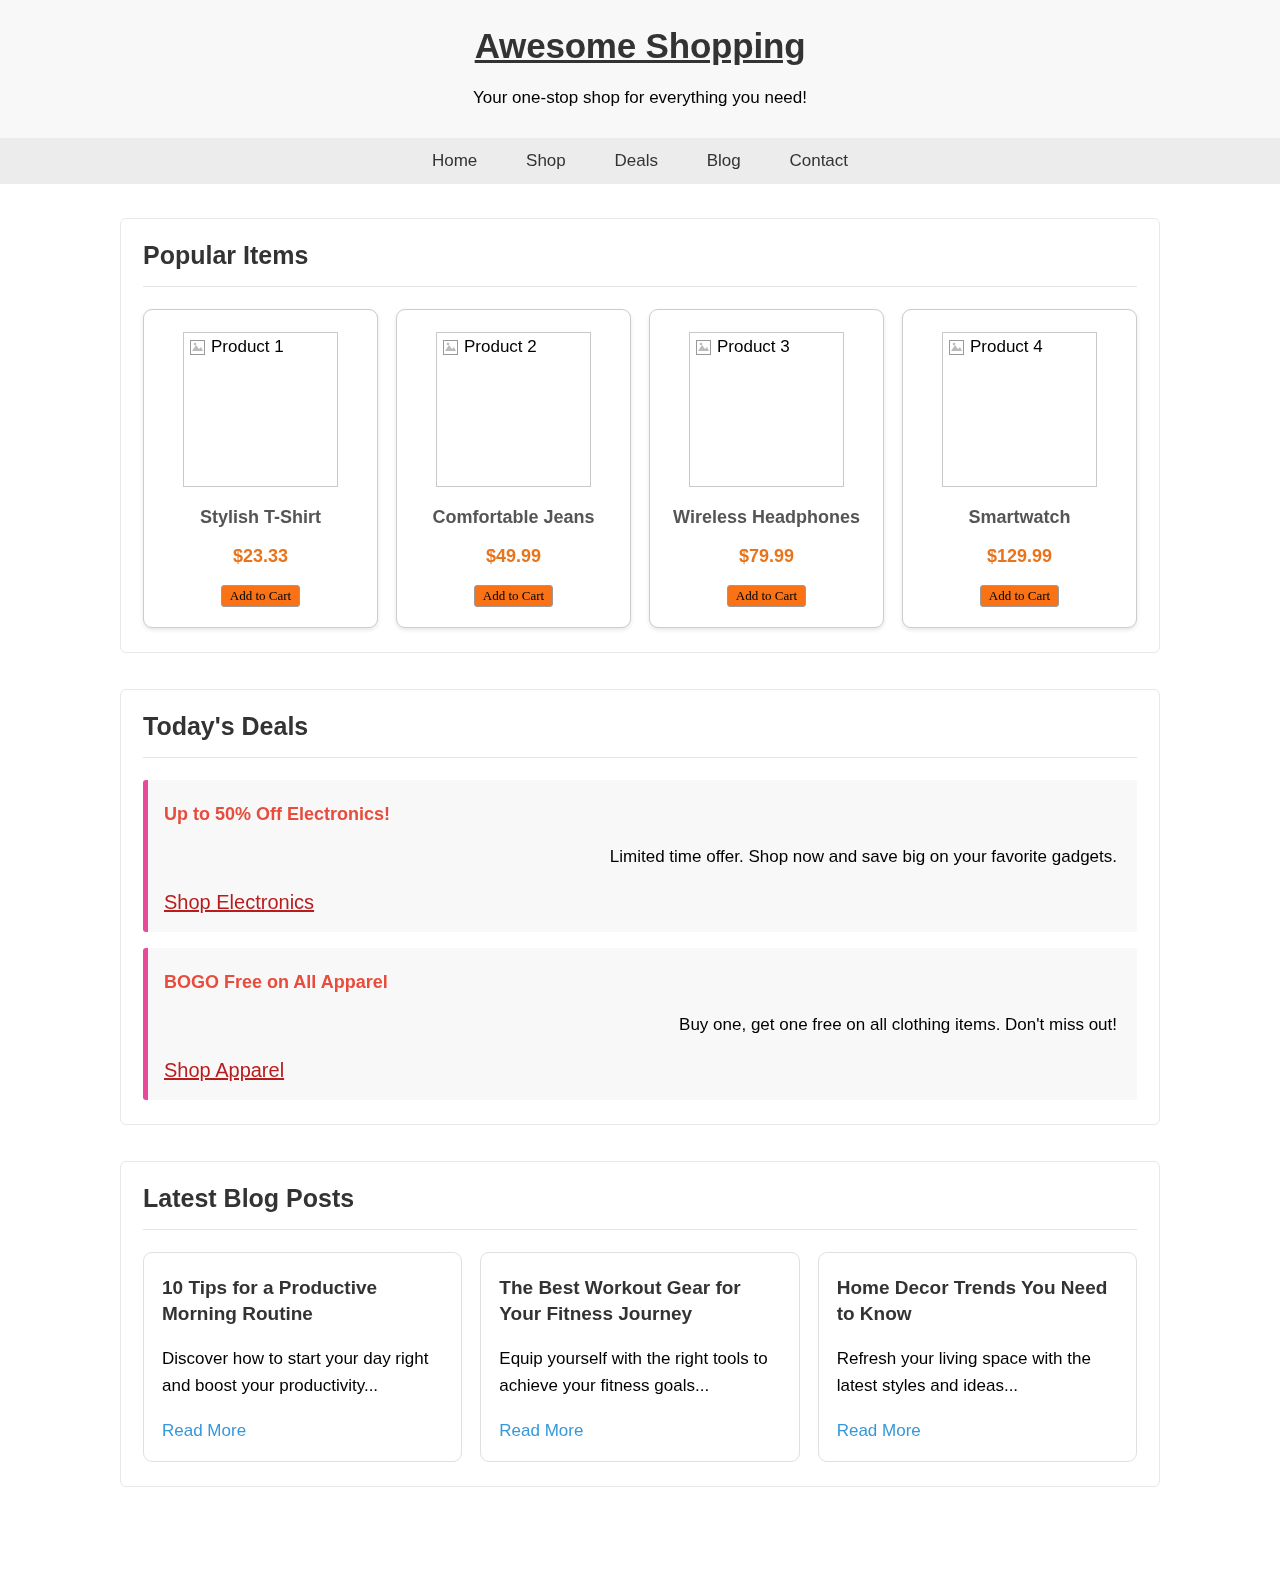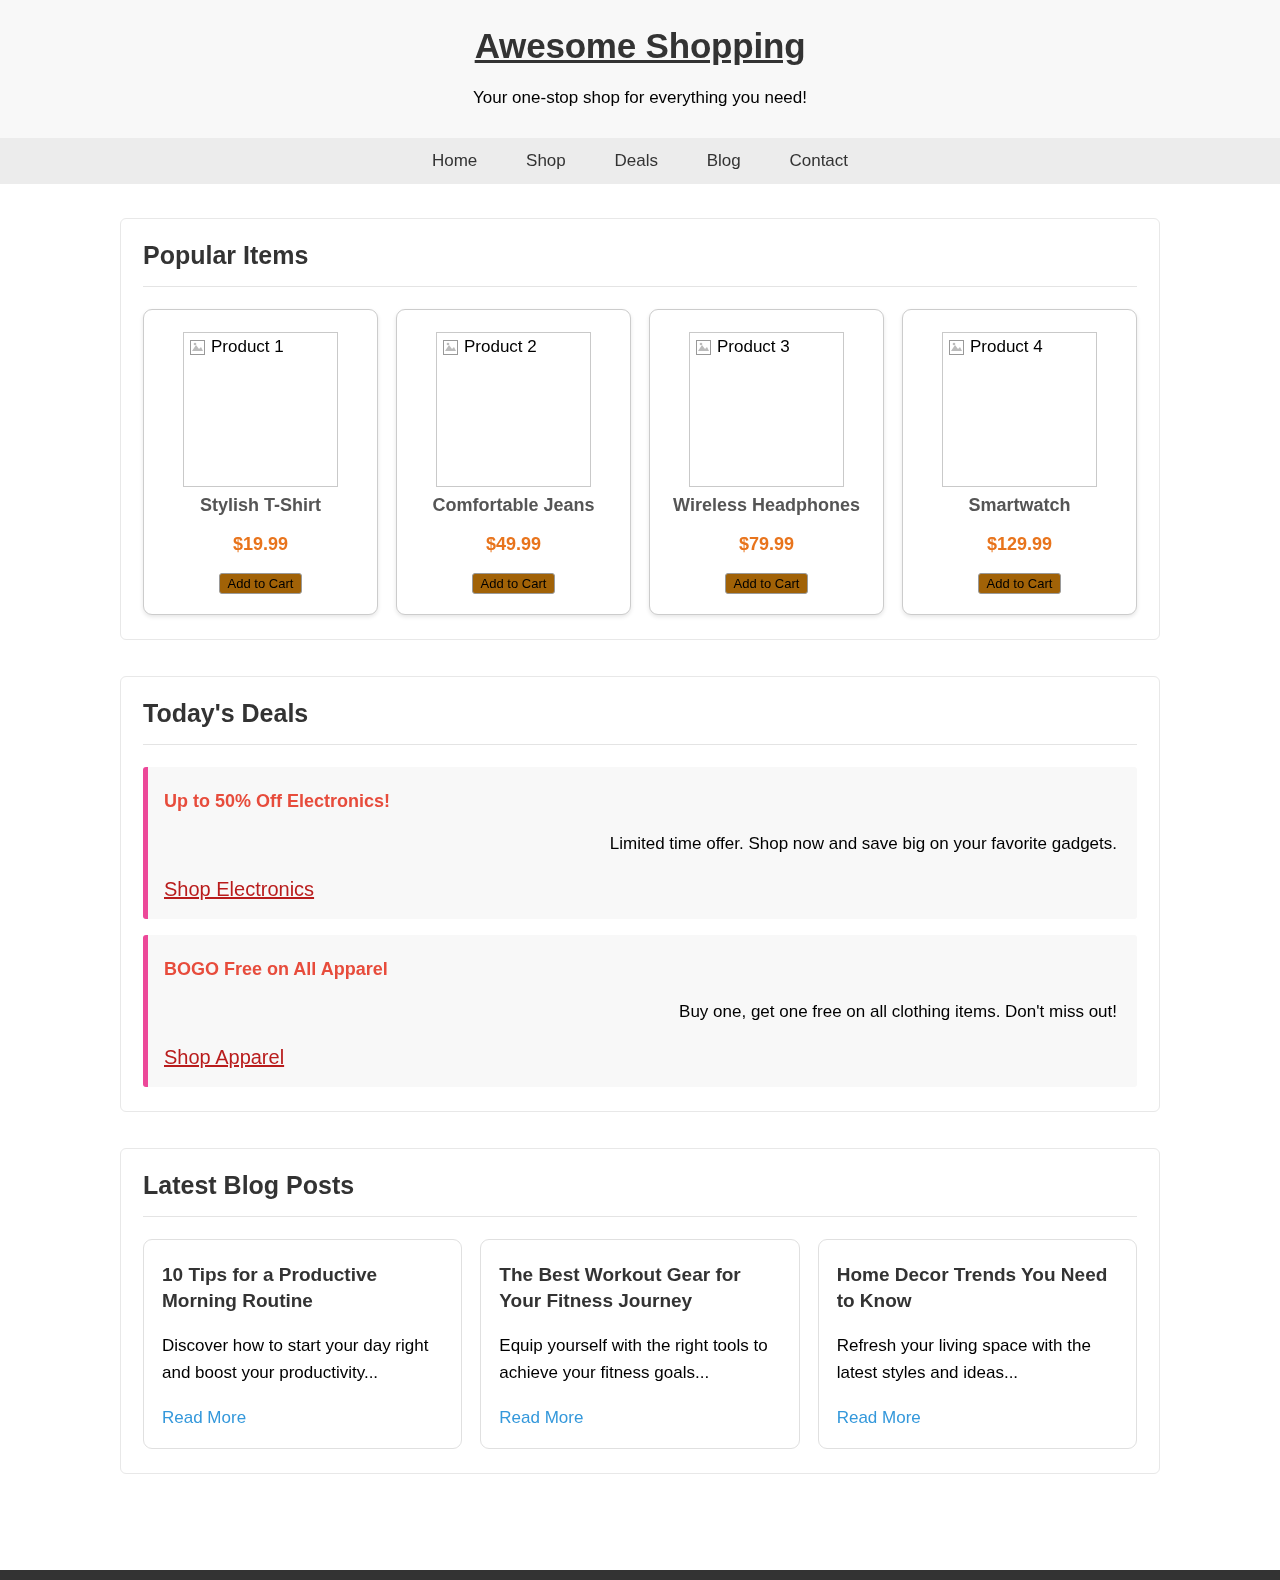--- a/index.html
+++ b/index.html
@@ -102,33 +102,33 @@
   }
   .broken-img-icon {
     width: 15px; height: 15px;
     flex: 0 0 auto;
     display: inline-block;
     position: relative;
   }
   .product-card h3 {
     font-size: 18px;
     color: #555;
-    margin: 8px 0 18px 0;
+    margin: 20px 0 18px 0;
   }
   .price {
     font-size: 18px;
     font-weight: bold;
     color: #e8741c;
     margin: 0 0 18px 0;
   }
   .btn-cart {
-    font-family: Liberation Sans, sans-serif;
+    font-family: Liberation Serif, serif;
     font-size: 13px;
     padding: 2px 8px;
-    background: #a16207;
+    background: #f97316;
     border: 1px solid #9a9a9a;
     border-radius: 3px;
     color: #000;
     cursor: pointer;
   }
 
   
   .deal {
     background: #f8f8f8;
     border-left: 5px solid #ec4899;
@@ -221,21 +221,21 @@
               <svg width="15" height="15" viewBox="0 0 15 15">
                   <rect x="0.5" y="0.5" width="14" height="14" fill="#fff" stroke="#999"></rect>
                   <path d="M2 11 L6 5 L9 9 L11 7 L13 11 Z" fill="#bbb"></path>
                   <circle cx="5" cy="4" r="1.3" fill="#bbb"></circle>
                 </svg>
             </span>
             <span>Product 1</span>
           </span>
         </div>
         <h3>Stylish T-Shirt</h3>
-        <p class="price">$19.99</p>
+        <p class="price">$23.33</p>
         <button class="btn-cart">Add to Cart</button>
       </div>
 
       <div class="product-card">
         <div class="product-img">
           <span class="img-alt">
             <span class="broken-img-icon">
               <svg width="15" height="15" viewBox="0 0 15 15">
                   <rect x="0.5" y="0.5" width="14" height="14" fill="#fff" stroke="#999"></rect>
                   <path d="M2 11 L6 5 L9 9 L11 7 L13 11 Z" fill="#bbb"></path>

